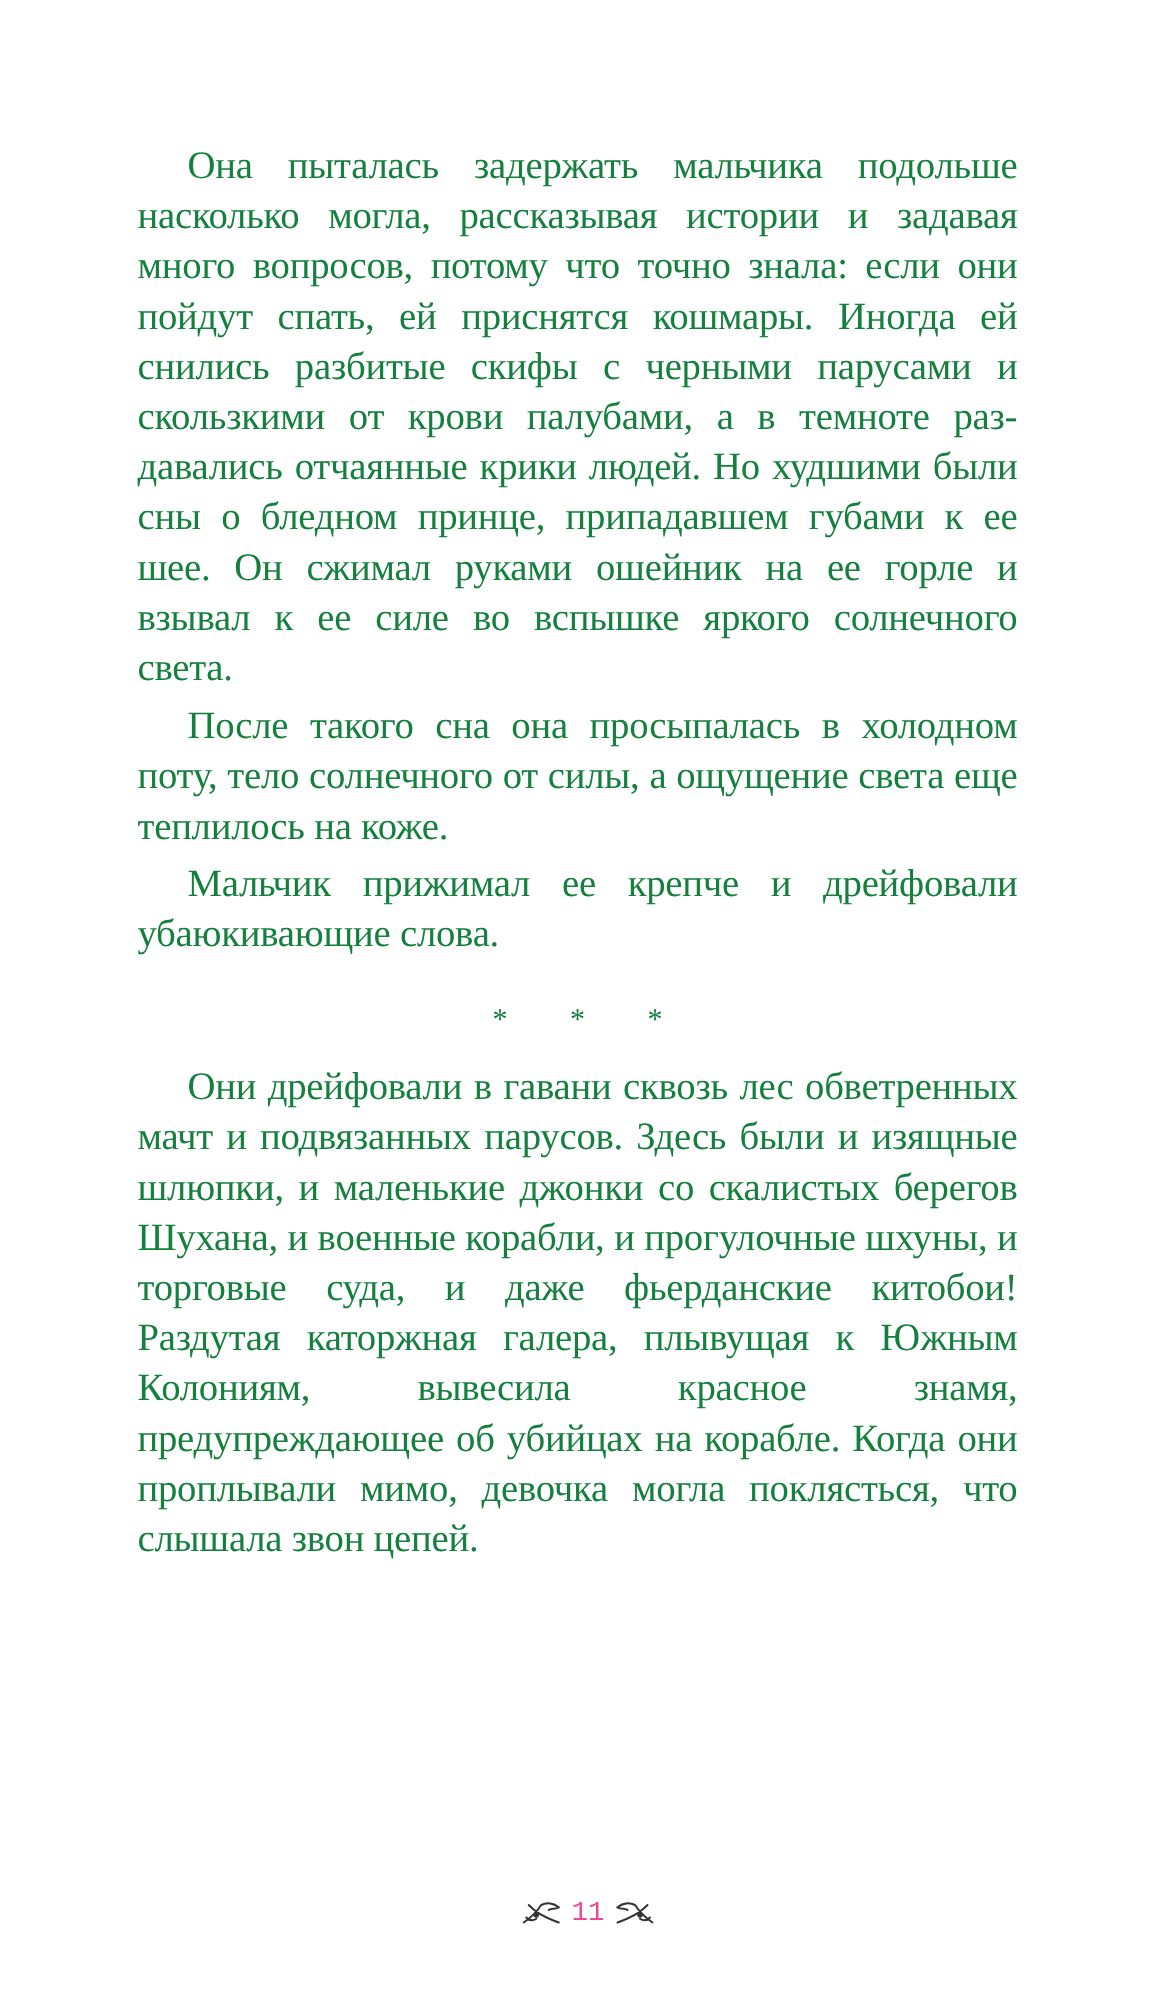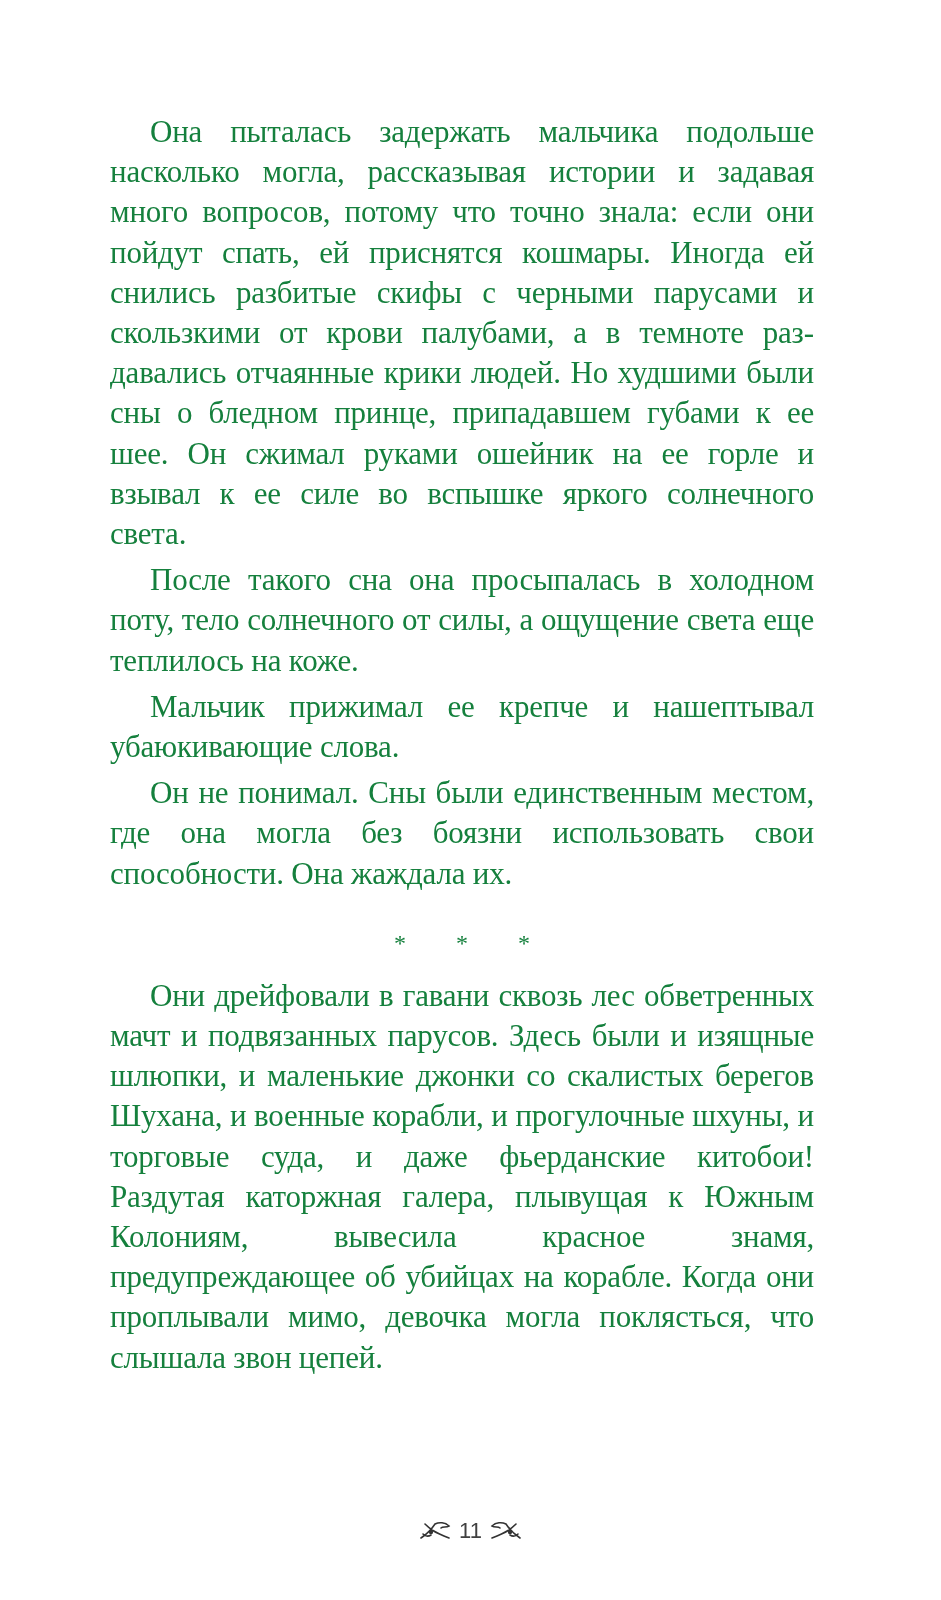--- a/index.html
+++ b/index.html
@@ -28,38 +28,37 @@
       letter-spacing: 22px;
       padding-left: 22px;
       margin: 34px 0 18px 0;
       line-height: 30px;
     }
     .footer {
       position: absolute;
       left: 0; right: 0;
       top: 1518px;
       text-align: left;
-      font-family: Liberation Sans, sans-serif;
+      font-family: Liberation Mono, monospace;
       font-size: 22px;
-      color: #404040;
+      color: #ec4899;
       display: flex;
       justify-content: center;
       align-items: center;
       gap: 6px;
     }
     .ornament { display: inline-block; width: 34px; height: 22px; }
   </style>
 </head>
 <body>
 
 <div class="page">
   <p class="para">Она пыталась задержать мальчика подольше насколько могла, рассказывая истории и задавая много вопросов, потому что точно знала: если они пойдут спать, ей приснятся кошмары. Иногда ей снились разбитые скифы с черными парусами и скользкими от крови палубами, а в темноте раз­давались отчаянные крики людей. Но худшими были сны о бледном принце, припадавшем губами к ее шее. Он сжимал руками ошейник на ее горле и взывал к ее силе во вспышке яркого солнечного света.</p>
   <p class="para">После такого сна она просыпалась в холодном поту, тело солнечного от силы, а ощущение све­та еще теплилось на коже.</p>
-  <p class="para">Мальчик прижимал ее крепче и нашептывал убаюкивающие слова.</p>
-  <p class="para">Он не понимал. Сны были единственным ме­стом, где она могла без боязни использовать свои способности. Она жаждала их.</p>
+  <p class="para">Мальчик прижимал ее крепче и дрейфовали убаюкивающие слова.</p>
 
   <div class="scene-break">* * *</div>
 
   <p class="para">Они дрейфовали в гавани сквозь лес обве­тренных мачт и подвязанных парусов. Здесь бы­ли и изящные шлюпки, и маленькие джонки со скалистых берегов Шухана, и военные корабли, и прогулочные шхуны, и торговые суда, и даже фьерданские китобои! Раздутая каторжная га­лера, плывущая к Южным Колониям, вывесила красное знамя, предупреждающее об убийцах на корабле. Когда они проплывали мимо, девочка могла поклясться, что слышала звон цепей.</p>
 </div>
 
 <div class="footer">
   <span class="ornament">
     <svg width="34" height="22" viewBox="0 0 34 22">
       <path d="M2 18 C8 14, 12 10, 16 4 M6 4 C10 8, 14 12, 30 18 M16 4 C20 2, 26 2, 30 6 C27 8, 24 6, 22 8 M4 14 C6 16, 9 17, 12 15" fill="none" stroke="#333" stroke-width="1.6" stroke-linecap="round"></path>

